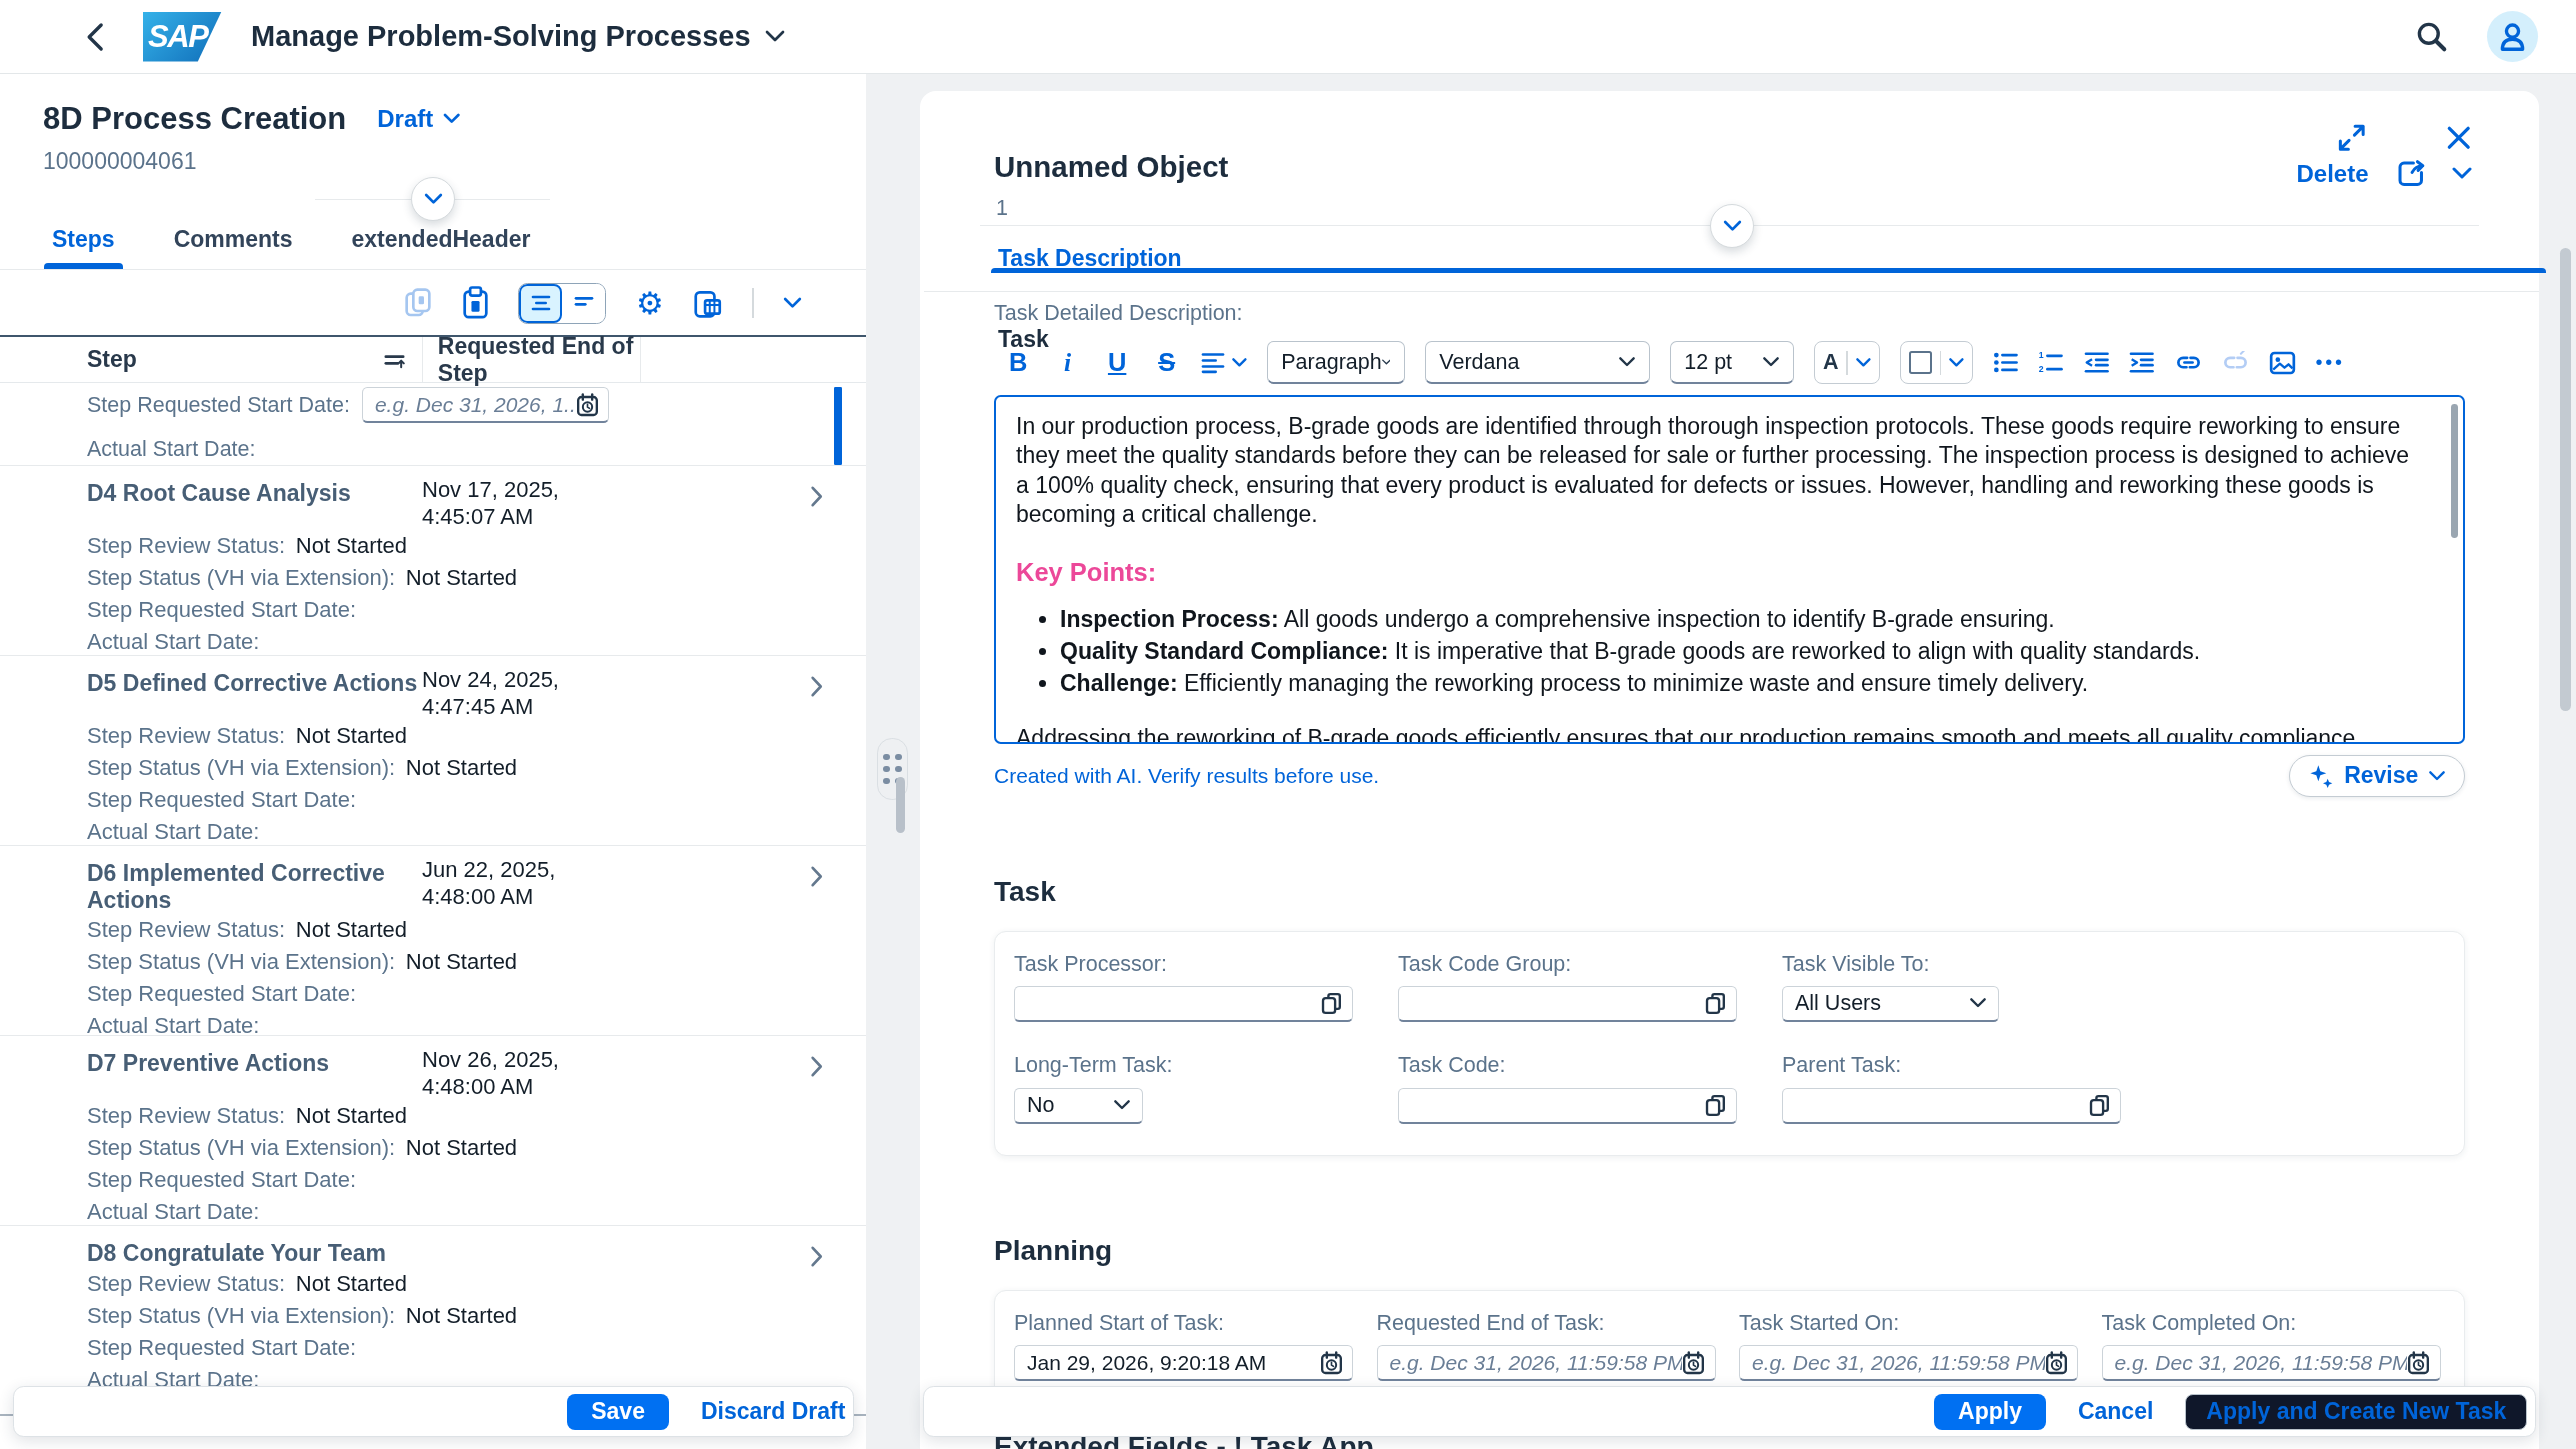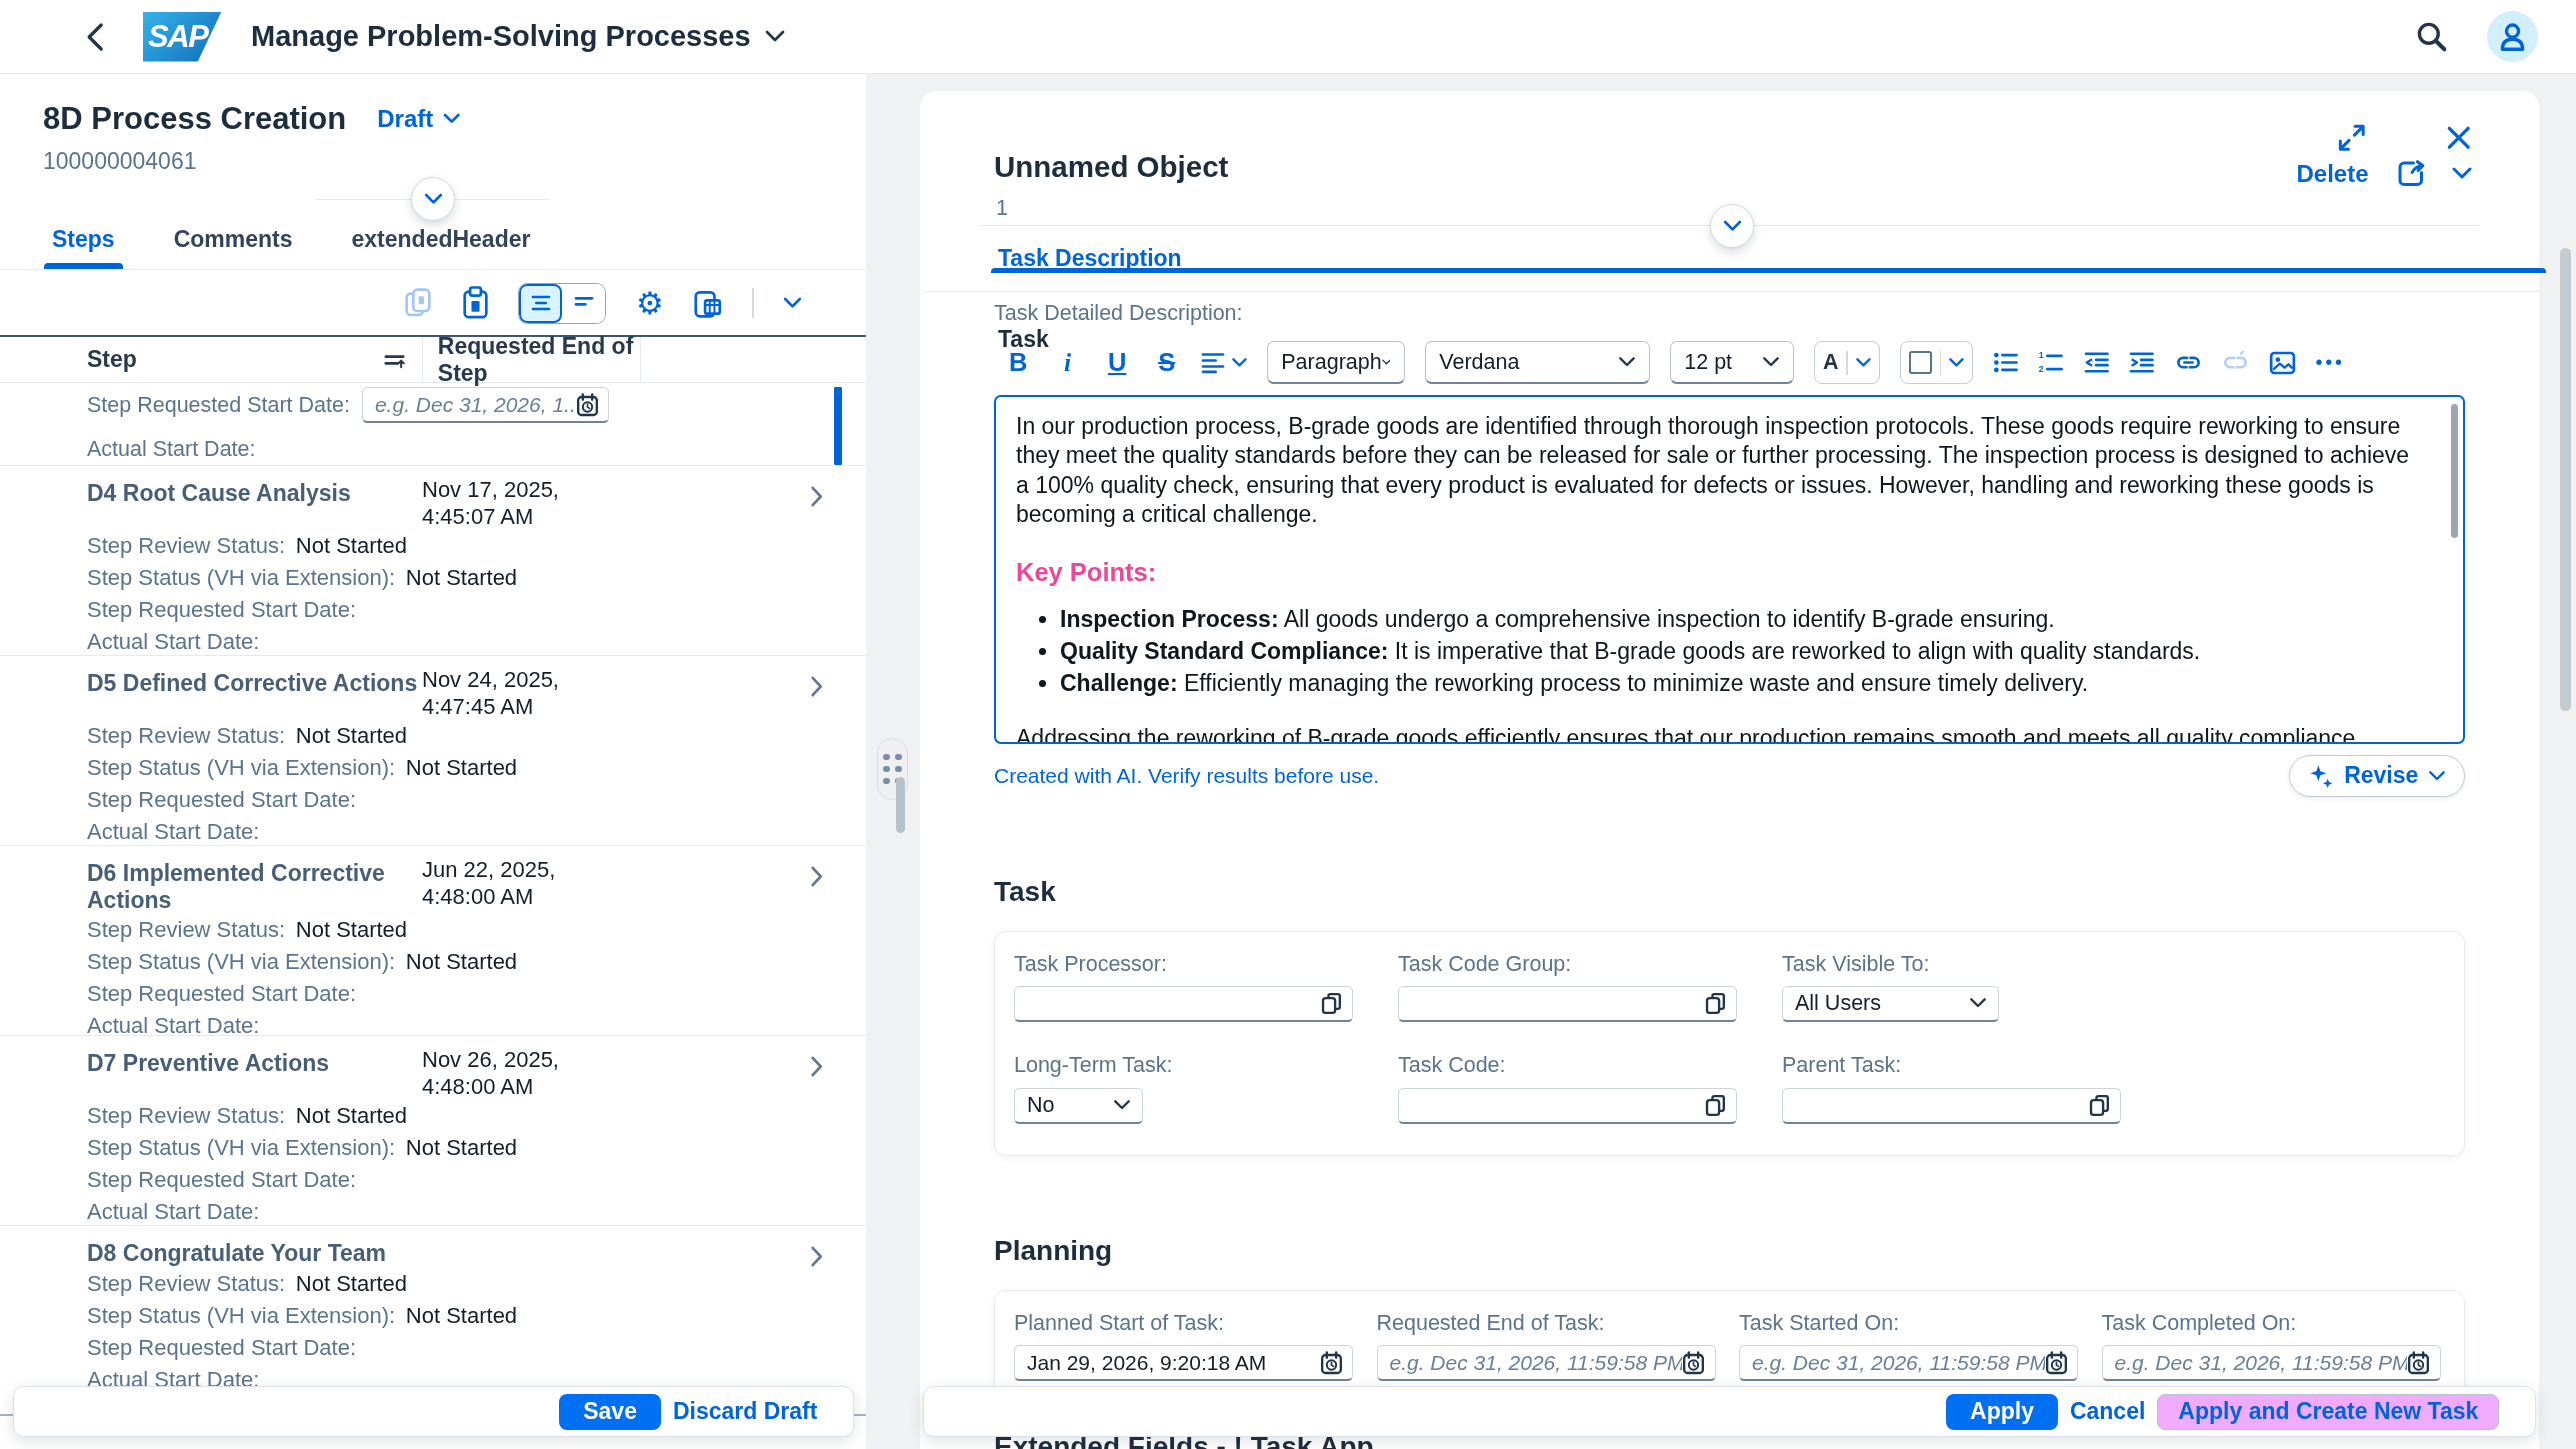--- a/index.html
+++ b/index.html
@@ -66,25 +66,25 @@
   .frow .lbl { color:#5b738b; }
   .frow .val { color:#131e29; margin-left:10.7px; }
 
   .inp { position:relative; display:flex; align-items:center; background:#fff; border:1.3px solid #ccd3d9;
     border-bottom:2px solid #71839b; border-radius:5.4px; height:36px; padding:0 9.4px 0 12px; }
   .inp input { border:0; outline:0; flex:1; min-width:0; background:transparent; font-family:inherit; font-size:21px; color:#131e29; }
   .inp input::placeholder { font-style:italic; color:#6a7e96; opacity:1; }
   .inp svg { flex:none; }
 
   .bar-footer { position:absolute; bottom:12px; height:51px; background:#fff; border:1.3px solid #dde2e6; border-radius:10.7px;
-    box-shadow:0 4px 14.8px rgba(34,53,72,.14); display:flex; align-items:center; justify-content:flex-end; gap:12px; padding-right:36px; z-index:30; }
+    box-shadow:0 4px 14.8px rgba(34,53,72,.14); display:flex; align-items:center; justify-content:flex-end; gap:32px; padding-right:8px; z-index:30; }
   .lp-footer { left:13.4px; width:841px; }
   .btn-primary { background:#0070f2; color:#fff; font-size:23px; font-weight:700; border:0; border-radius:8px; height:36px; padding:0 24px; cursor:pointer; font-family:inherit; }
   .btn-text { background:none; border:0; color:#0064d9; font-size:23px; font-weight:700; cursor:pointer; font-family:inherit; }
-  .btn-outline { background:#f0abfc; border:1.3px solid #b9c3cc; border-radius:8px; color:#0064d9; font-size:23px; font-weight:700; height:36px; padding:0 20px; cursor:pointer; font-family:inherit; }
+  .btn-outline { background:#0f172a; border:1.3px solid #b9c3cc; border-radius:8px; color:#0064d9; font-size:23px; font-weight:700; height:36px; padding:0 20px; cursor:pointer; font-family:inherit; }
 
   
   .split-grip { position:absolute; left:877px; top:738px; width:31px; height:62px; background:#eef0f2; border:1.3px solid #dadfe3;
     border-radius:14.8px; display:grid; grid-template-columns:repeat(2,6.7px); grid-auto-rows:6.7px; gap:5.4px; place-content:center; cursor:col-resize; }
   .split-grip i { background:#7b8da2; border-radius:50%; }
   .split-thumb { position:absolute; left:896px; top:777px; width:9.4px; height:56px; background:#b8c0c9; border-radius:4.7px; }
 
   
   .right-panel { position:absolute; top:91px; left:920px; width:1619px; bottom:0; background:#fff; border-radius:16px 16px 0 0; }
   .rp-top-icons { position:absolute; top:25.5px; right:59px; display:flex; gap:64px; }

